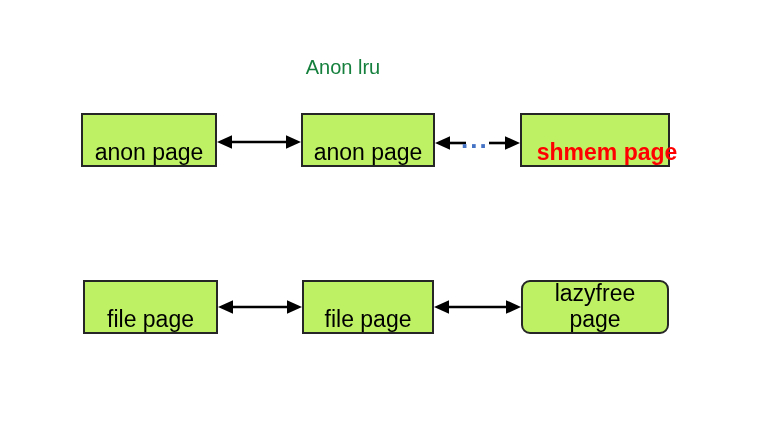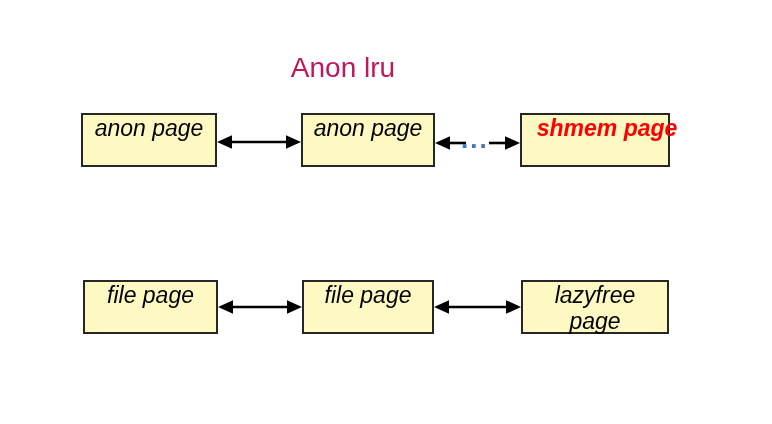--- a/index.html
+++ b/index.html
@@ -11,38 +11,37 @@
     position: relative;
     width: 772px;
     height: 424px;
     background: #ffffff;
     font-family: "Liberation Sans", sans-serif;
     overflow: hidden;
   }
   .lru-title {
     position: absolute;
     transform: translateX(-50%);
-    font-size: 28px;
+    font-size: 20px;
     line-height: 33px;
-    color: #be185d;
+    color: #15803d;
     white-space: nowrap;
   }
   .page-box {
     position: absolute;
     box-sizing: border-box;
     border: 2px solid #262626;
-    background: #fef9c3;
+    background: #bef264;
     display: flex;
-    align-items: flex-start;
+    align-items: flex-end;
     justify-content: center;
     font-size: 23px;
     line-height: 26px;
     color: #000000;
     text-align: center;
-    font-style: italic;
   }
   .page-box.shmem .box-label {
     color: #ff0000;
     font-weight: bold;
     white-space: nowrap;
   }
   .page-box.wrap .box-label {
     width: 96px;
   }
   .arrow-svg {
@@ -110,17 +109,17 @@
   <div class="page-box" style="left:302px; top:280px; width:132px; height:54px;">
     <span class="box-label">file page</span>
   </div>
 
   <svg class="arrow-svg" style="left:434px; top:297px;" width="87" height="20" viewBox="0 0 87 20">
     <line x1="12" y1="10" x2="75" y2="10" stroke="#000000" stroke-width="2.6"></line>
     <polygon points="0,10 15,3.2 15,16.8" fill="#000000"></polygon>
     <polygon points="87,10 72,3.2 72,16.8" fill="#000000"></polygon>
   </svg>
 
-  <div class="page-box wrap" style="left:521px; top:280px; width:148px; height:54px;">
+  <div class="page-box wrap" style="left:521px; top:280px; width:148px; height:54px;border-radius:9px;">
     <span class="box-label">lazyfree page</span>
   </div>
 
 </div>
 
 </body></html>

